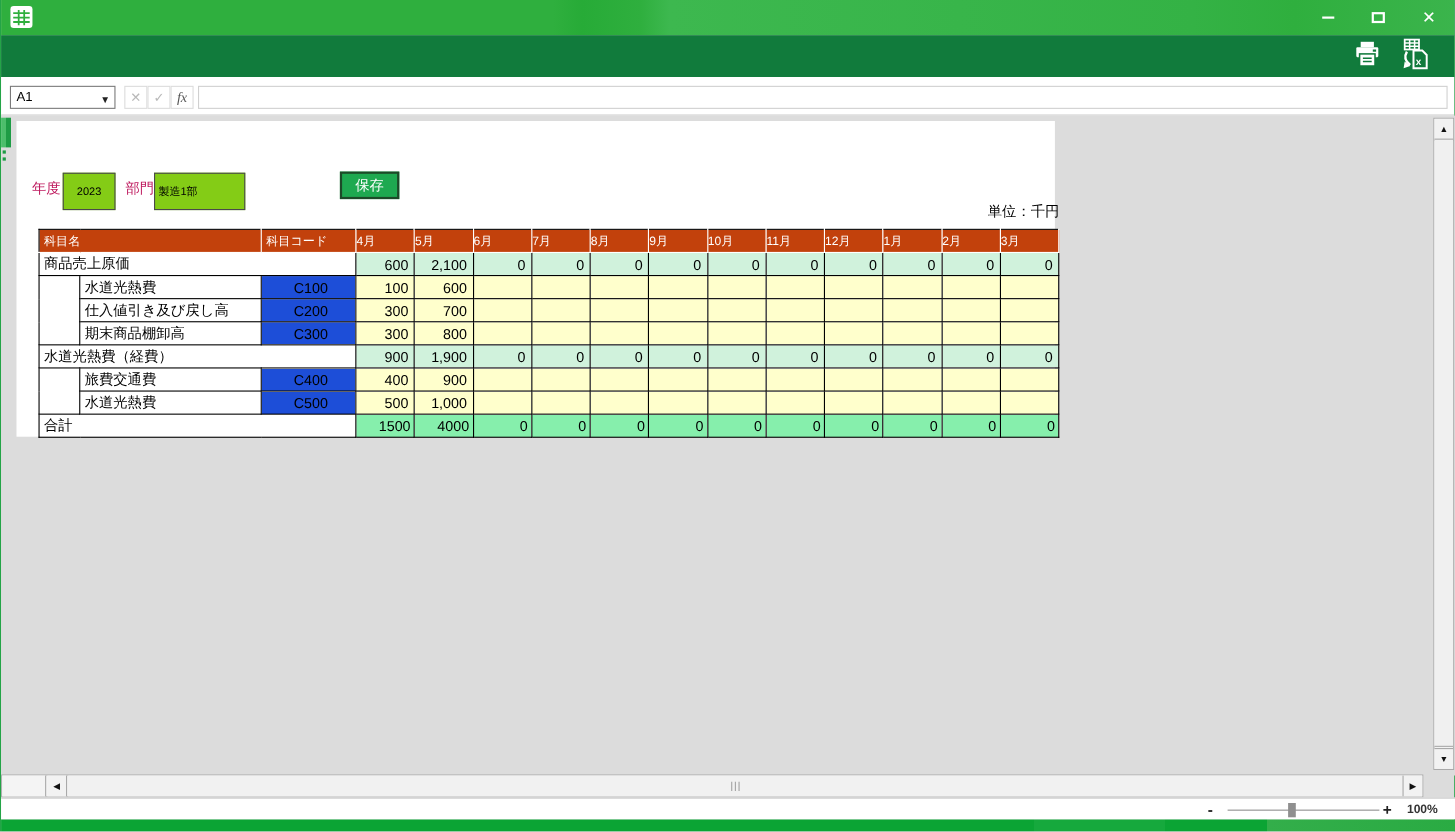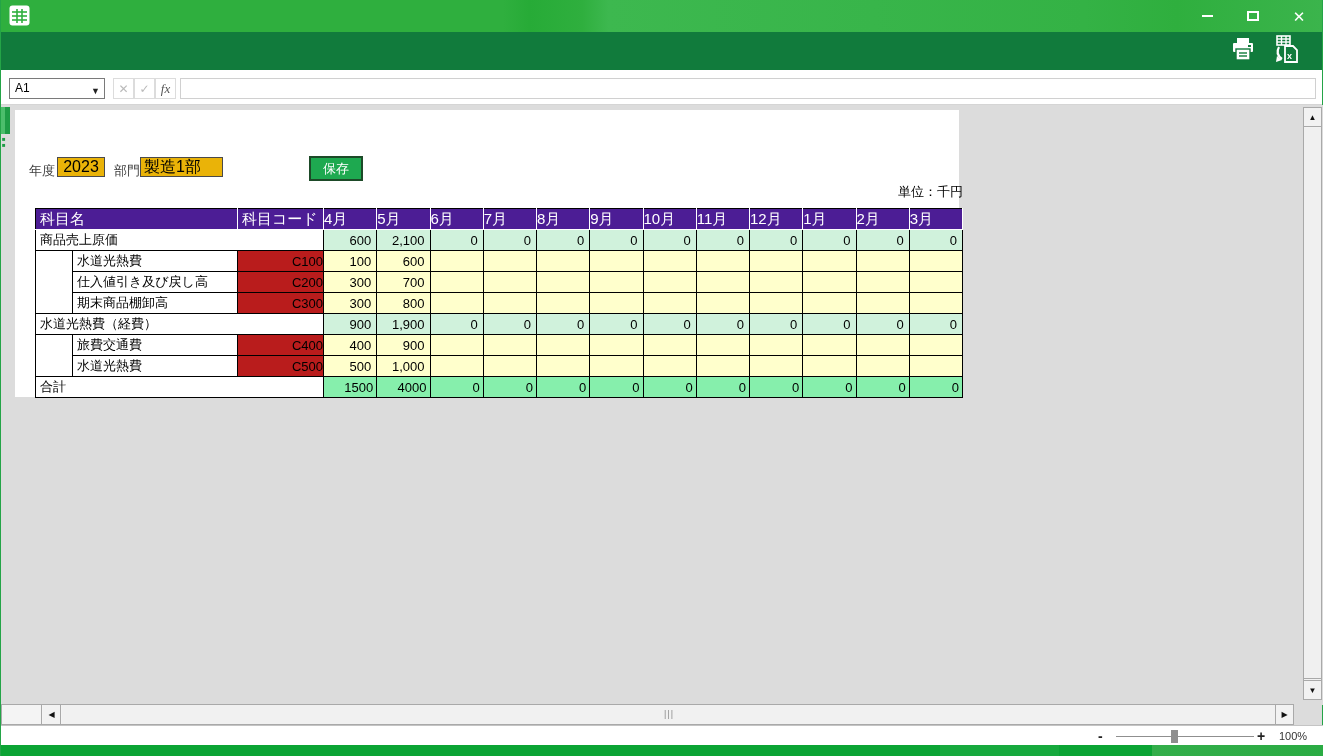--- a/index.html
+++ b/index.html
@@ -37,41 +37,41 @@
 
   
   .canvas { position:absolute; left:0; top:105px; width:1323px; height:600px; background:#DCDCDC; }
   .splitter { position:absolute; left:0; top:2px; width:9px; height:27px; background:linear-gradient(90deg,#4CBE6B 0%,#4CBE6B 45%,#1E9C45 45%); }
   .splitter-dots { position:absolute; left:1px; top:31px; width:8px; font-size:6px; color:#1E9C45; letter-spacing:1px; }
   .page { position:absolute; left:14px; top:5px; width:944px; height:287px; background:#FFFFFF; }
   .band { position:absolute; left:0; top:0; width:944px; height:25px; background:#E3E3E3; }
   .band-title { font-weight:bold; font-size:15px; color:#000; line-height:25px; padding-left:16px; }
 
   .form-row { position:absolute; left:0; top:45px; width:944px; height:30px; }
-  .lbl { position:absolute; font-size:13px; color:#404040; top:7px; }
+  .lbl { position:absolute; font-size:13px; color:#be185d; top:7px; }
   .lbl-year { left:14px; }
   .lbl-dept { left:99px; }
-  .tinput { position:absolute; top:2px; height:20px; border:1px solid #4A4A4A; background:#eab308; font-size:16px; font-family:inherit; }
+  .tinput { position:absolute; top:2px; height:34px; border:1px solid #4A4A4A; background:#84cc16; font-size:10px; font-family:inherit; }
   .in-year { left:42px; width:48px; text-align:center; }
   .in-dept { left:125px; width:83px; padding-left:3px; text-align:left; }
   .save-btn { position:absolute; left:294px; top:1px; width:54px; height:25px; background:#1EA950; border:2px solid #1D4A28; color:#fff; font-size:13px; font-family:inherit; cursor:pointer; line-height:19px; text-align:center; }
   .unit-note { position:absolute; right:-4px; top:73px; width:200px; text-align:right; font-size:13px; color:#000; }
 
   
   table.budget { position:absolute; left:20px; top:98px; width:928px; border-collapse:collapse; table-layout:fixed; font-size:13px; }
   table.budget { border:1px solid #000; }
   table.budget tr { height:21px; }
-  table.budget th { background:#4c1d95; color:#fff; font-weight:normal; font-size:15px; border:1px solid #fff; border-top:none; }
+  table.budget th { background:#c2410c; color:#fff; font-weight:normal; font-size:11px; border:1px solid #fff; border-top:none; }
   table.budget th.h-name { text-align:left; padding-left:4px; border-left:none; }
   table.budget th.h-code { text-align:left; padding-left:4px; }
   table.budget th.h-month { text-align:left; }
   table.budget td { border:1px solid #000; font-size:13px; overflow:hidden; white-space:nowrap; }
   td.c-label { background:#fff; text-align:left; padding-left:4px; }
   td.c-indent { background:#fff; }
-  td.c-code { background:#b91c1c; text-align:right; padding-left:4px; }
+  td.c-code { background:#1d4ed8; text-align:center; padding-left:4px; }
   td.c-num { text-align:right; padding-right:5px; }
   td.v-green { background:#D0F2DC; }
   td.v-yellow { background:#FFFFCC; }
   td.v-total { background:#86efac; padding-right:3px; }
 
   
   .vscroll { position:absolute; left:1302px; top:107px; width:19px; height:593px; background:#F2F2F2; border:1px solid #A9A9A9; }
   .vs-btn { position:absolute; left:0; width:17px; height:19px; background:#F2F2F2; display:flex; align-items:center; justify-content:center; font-size:8px; color:#111; }
   .vs-up { top:0; border-bottom:1px solid #A9A9A9; }
   .vs-down { bottom:0; border-top:1px solid #A9A9A9; }
@@ -84,21 +84,21 @@
   .hs-right { right:0; border-left:1px solid #A9A9A9; }
   .hs-thumb { position:absolute; left:60px; top:0; width:1214px; height:19px; background:#F1F1F1; display:flex; align-items:center; justify-content:center; }
   .hs-grip { color:#8A8A8A; font-size:9px; letter-spacing:1px; line-height:9px; }
 
   
   .statusbar { position:absolute; left:0; top:725px; width:1323px; height:20px; background:#FFFFFF; border-top:1px solid #C4C4C4; }
   .zoom-minus { position:absolute; left:1097px; top:2px; font-size:14px; font-weight:bold; color:#222; cursor:pointer; }
   .zoom-track { position:absolute; left:1115px; top:10px; width:138px; border-top:1px solid #8F8F8F; }
   .zoom-thumb { position:absolute; left:1170px; top:4px; width:7px; height:13px; background:#8F8F8F; cursor:pointer; }
   .zoom-plus { position:absolute; left:1256px; top:2px; font-size:14px; font-weight:bold; color:#222; cursor:pointer; }
-  .zoom-level { position:absolute; left:1278px; top:4px; font-size:11px; color:#333; }
+  .zoom-level { position:absolute; left:1278px; top:4px; font-size:11px; color:#333;font-weight:bold; }
 
   .bottomstrip { position:absolute; left:0; top:745px; width:1323px; height:11px;
     background:linear-gradient(90deg,#0BA434 0%,#0BA434 71%,#16A93D 71%,#16A93D 80%,#0BA434 80%,#0BA434 87%,#33AE4A 87%,#2AAB43 100%); }
 </style>
 </head>
 <body>
 
 <div class="window">
 
   <div class="titlebar">

